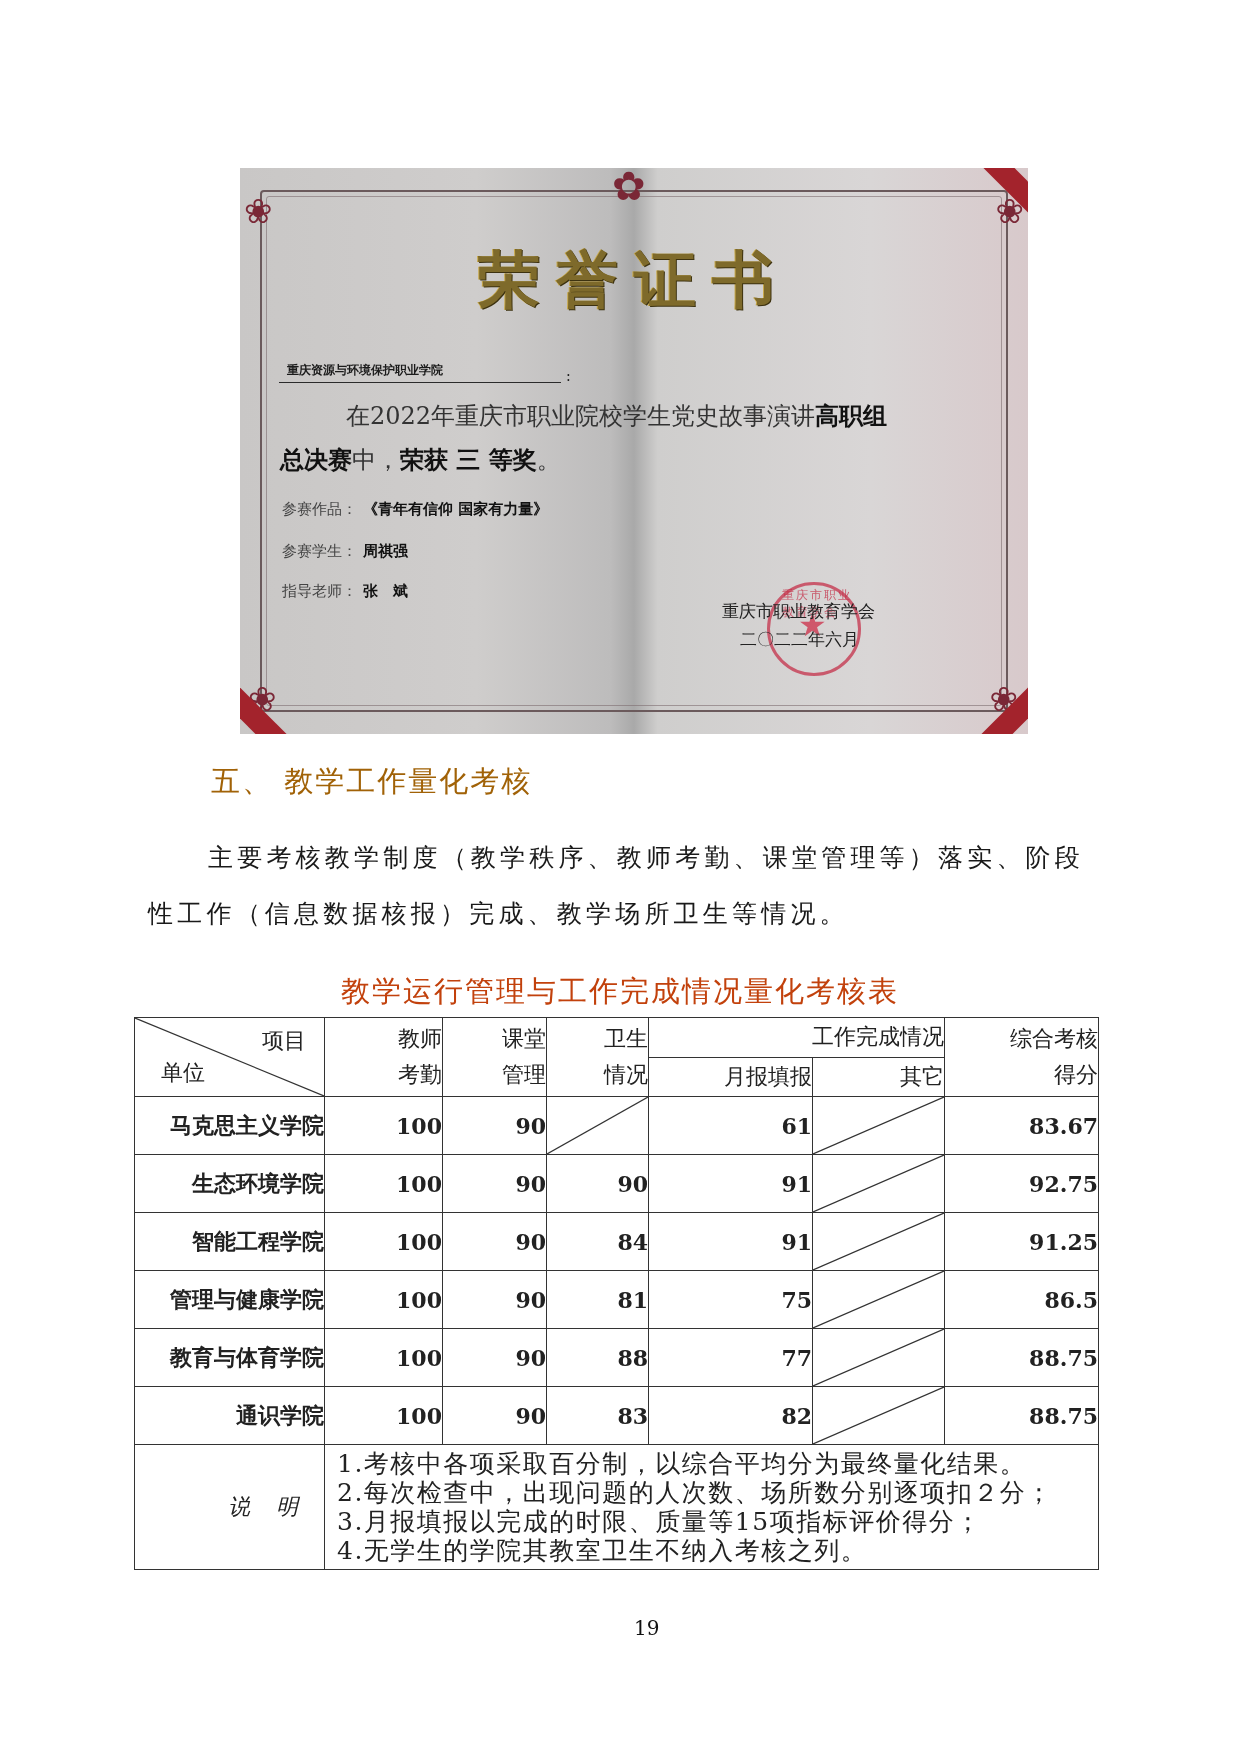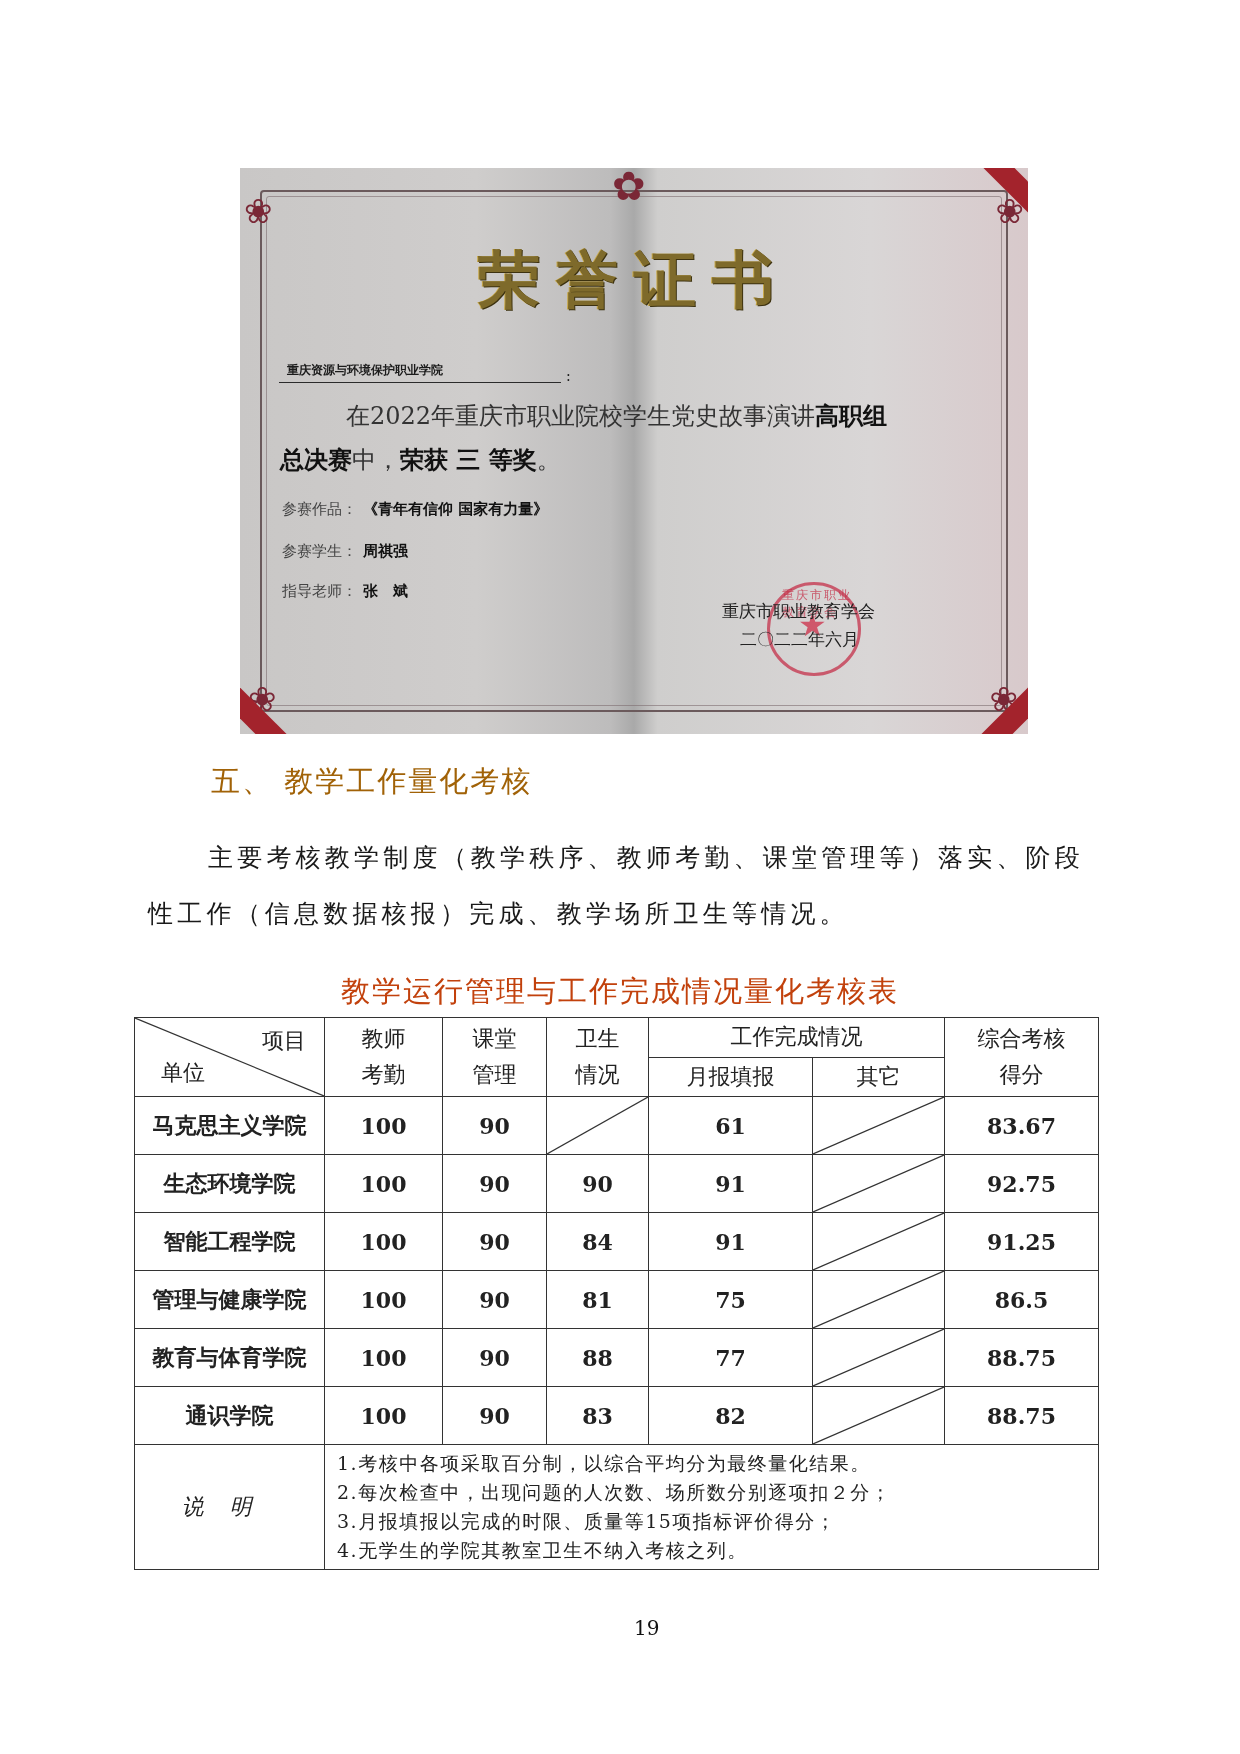--- a/index.html
+++ b/index.html
@@ -57,30 +57,30 @@
           font-size: 29px; color: #a16207; letter-spacing: 2px; }
   .para { position: absolute; left: 148px; width: 960px; top: 830px; font-size: 25px; line-height: 56px;
           text-indent: 60px; letter-spacing: 4.2px; color: #1a1a1a; }
 
   .table-title { position: absolute; left: 0; width: 1240px; top: 972px; text-align: center;
           font-size: 29px; letter-spacing: 2px; color: #c2410c; }
 
   
   table.grid { position: absolute; left: 134px; top: 1017px; width: 964px; border-collapse: collapse;
           font-size: 22px; color: #222; table-layout: fixed; }
-  table.grid td { border: 1.5px solid #333; text-align: center; vertical-align: middle; padding: 0; position: relative; }
+  table.grid td { border: 1.5px solid #333; text-align: right; vertical-align: middle; padding: 0; position: relative; }
   .hdr-unit { height: 78px; }
   .diag { position: absolute; inset: 0; }
   .diag svg { width: 100%; height: 100%; display: block; }
   .hdr-unit .item { position: absolute; right: 18px; top: 8px; }
   .hdr-unit .unit { position: absolute; left: 26px; bottom: 8px; }
   .two-line { line-height: 36px; }
   .row-data td { height: 57px; font-weight: bold; }
   .notes td.label { letter-spacing: 26px; font-style: italic; }
-  .notes td.body { text-align: left; padding: 4px 12px; font-size: 19px; line-height: 29px; letter-spacing: 1.5px; }
+  .notes td.body { text-align: left; padding: 4px 12px; font-size: 25px; line-height: 29px; letter-spacing: 1.5px; }
   .slash-cell svg { position: absolute; inset: 0; width: 100%; height: 100%; }
 
   .page-num { position: absolute; left: 610px; top: 1616px; font-size: 20px; color: #111; margin-left: 24px; }
 </style>
 </head>
 <body>
 
 <div class="cert">
   <div class="border-line"></div>
   <div class="border-line2"></div>

